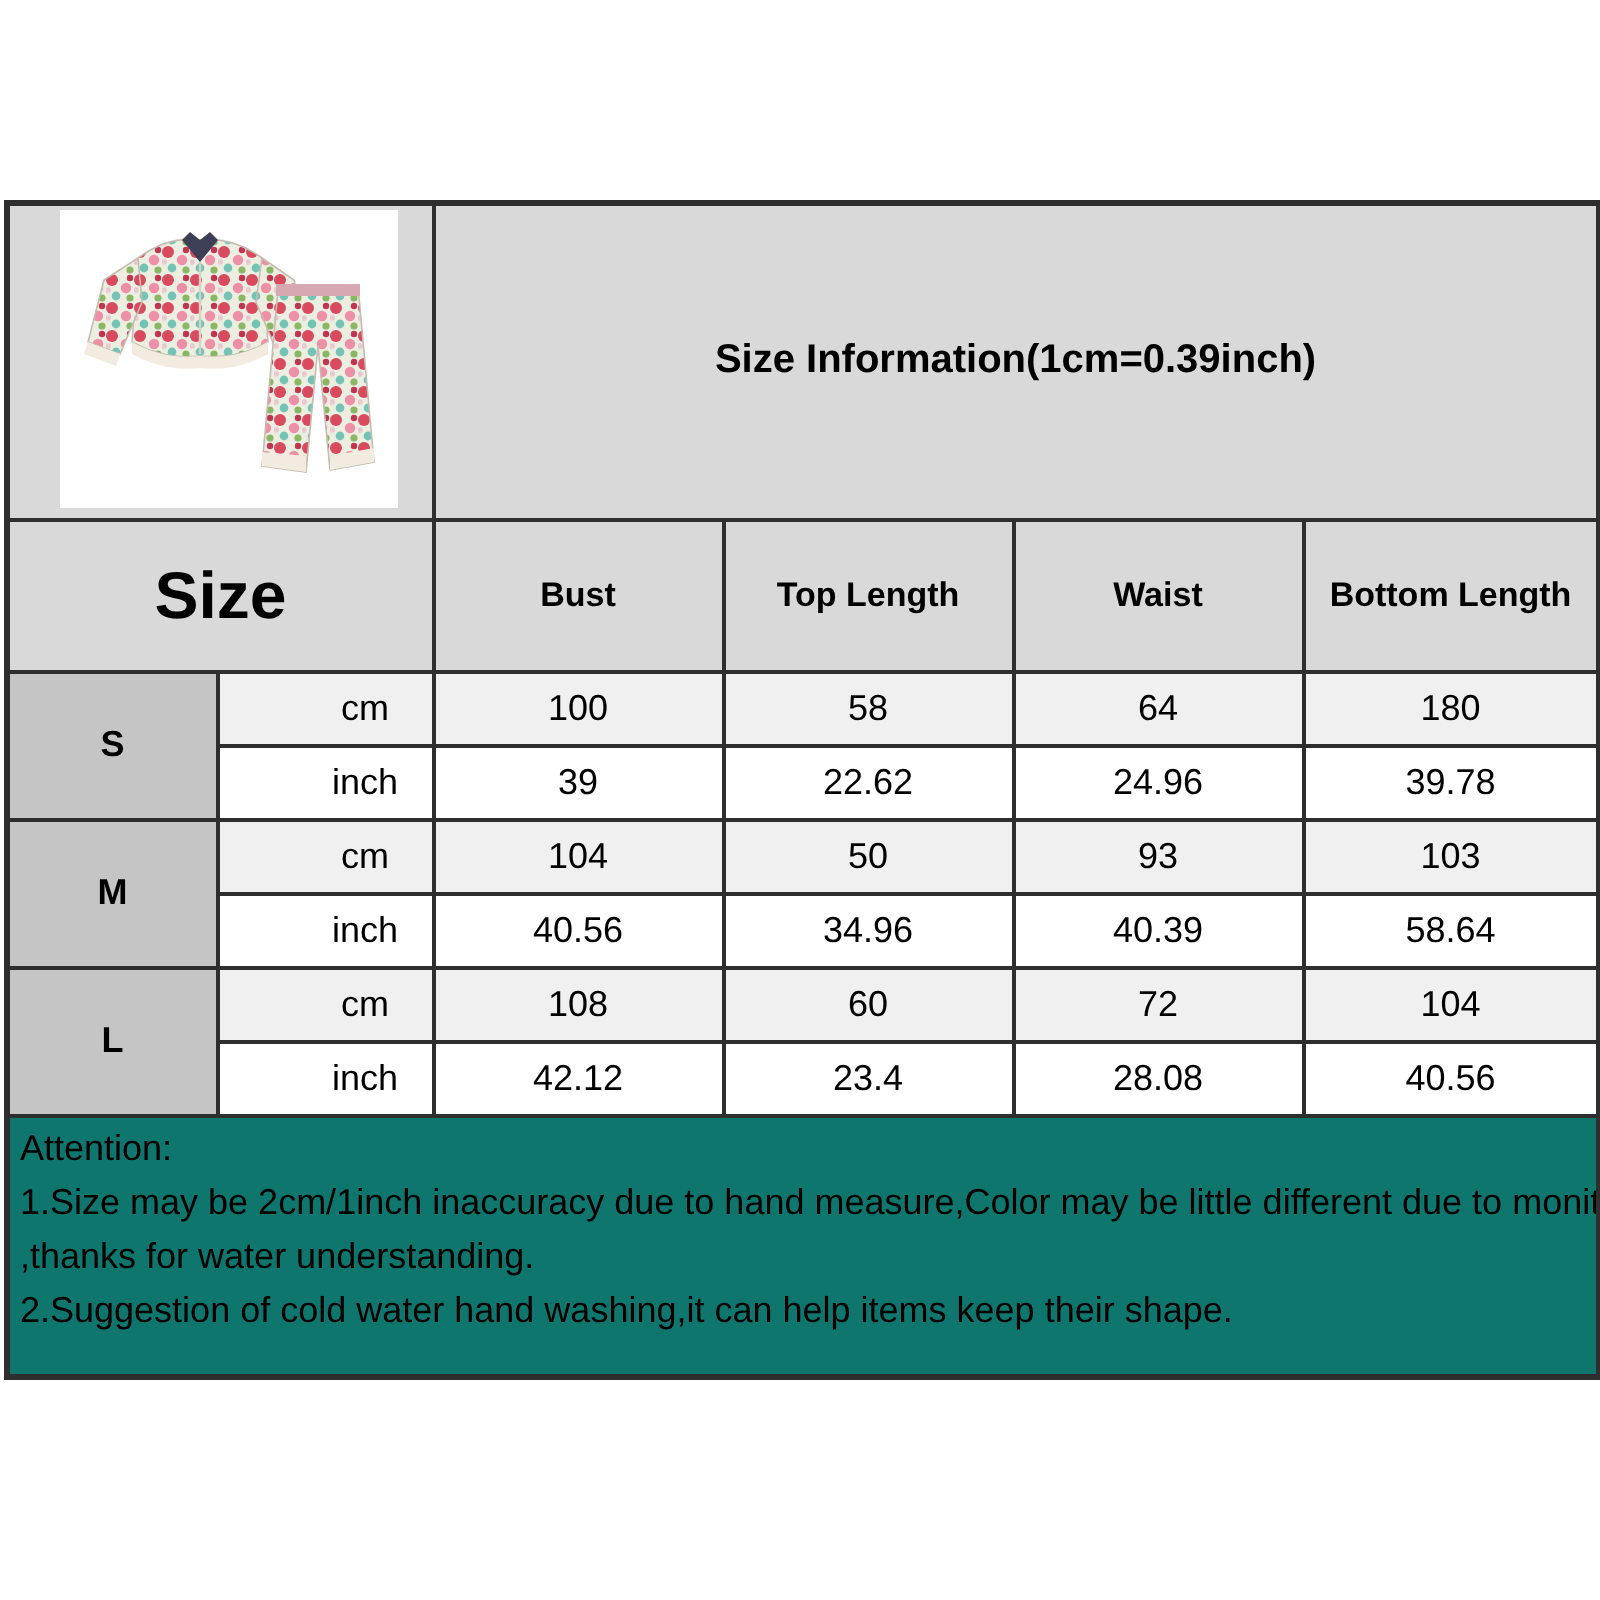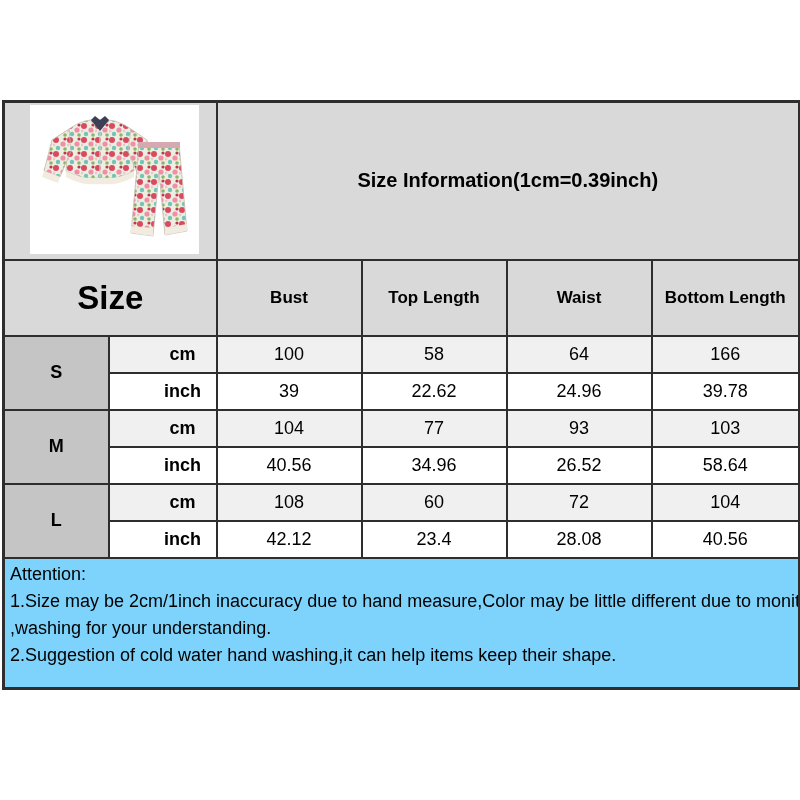--- a/index.html
+++ b/index.html
@@ -52,27 +52,27 @@
   }
   
   .head-row th { background: var(--header-bg); height: 76px; text-align: center; }
   .size-head { font-weight: bold; font-size: 33px; }
   .col-head  { font-weight: bold; font-size: 17px; }
   
   .data-row td { height: 37px; font-size: 18px; }
   .size-cell { background: var(--size-bg); font-weight: bold; font-size: 20px; }
   .row-cm  td.u-bg { background: var(--cm-bg); }
   .row-inch td.u-bg { background: var(--inch-bg); }
-  .unit-cell { font-weight: bold; padding-left: 40px; }
+  .unit-cell { font-weight: normal; padding-left: 40px; }
   
   .attention-cell {
     height: 131px;
     text-align: left;
     vertical-align: top;
-    background: #7dd3fc;
+    background: #0f766e;
     font-size: 18px;
     line-height: 27px;
     padding: 2px 0 0 5px;
     white-space: nowrap;
   }
 </style>
 </head>
 <body>
 
 <div class="sheet">
@@ -135,43 +135,43 @@
       <th class="col-head">Waist</th>
       <th class="col-head">Bottom Length</th>
     </tr>
 
     <tr class="data-row row-cm">
       <td class="size-cell" rowspan="2">S</td>
       <td class="unit-cell u-bg">cm</td>
       <td class="u-bg">100</td>
       <td class="u-bg">58</td>
       <td class="u-bg">64</td>
-      <td class="u-bg">166</td>
+      <td class="u-bg">180</td>
     </tr>
     <tr class="data-row row-inch">
       <td class="unit-cell u-bg">inch</td>
       <td class="u-bg">39</td>
       <td class="u-bg">22.62</td>
       <td class="u-bg">24.96</td>
       <td class="u-bg">39.78</td>
     </tr>
 
     <tr class="data-row row-cm">
       <td class="size-cell" rowspan="2">M</td>
       <td class="unit-cell u-bg">cm</td>
       <td class="u-bg">104</td>
-      <td class="u-bg">77</td>
+      <td class="u-bg">50</td>
       <td class="u-bg">93</td>
       <td class="u-bg">103</td>
     </tr>
     <tr class="data-row row-inch">
       <td class="unit-cell u-bg">inch</td>
       <td class="u-bg">40.56</td>
       <td class="u-bg">34.96</td>
-      <td class="u-bg">26.52</td>
+      <td class="u-bg">40.39</td>
       <td class="u-bg">58.64</td>
     </tr>
 
     <tr class="data-row row-cm">
       <td class="size-cell" rowspan="2">L</td>
       <td class="unit-cell u-bg">cm</td>
       <td class="u-bg">108</td>
       <td class="u-bg">60</td>
       <td class="u-bg">72</td>
       <td class="u-bg">104</td>
@@ -181,19 +181,19 @@
       <td class="u-bg">42.12</td>
       <td class="u-bg">23.4</td>
       <td class="u-bg">28.08</td>
       <td class="u-bg">40.56</td>
     </tr>
 
     <tr>
       <td class="attention-cell" colspan="6">
         <div>Attention:</div>
         <div>1.Size may be 2cm/1inch inaccuracy due to hand measure,Color may be little different due to monitor</div>
-        <div>,washing for your understanding.</div>
+        <div>,thanks for water understanding.</div>
         <div>2.Suggestion of cold water hand washing,it can help items keep their shape.</div>
       </td>
     </tr>
   </tbody>
     </table>
 </div>
 
 </body></html>

